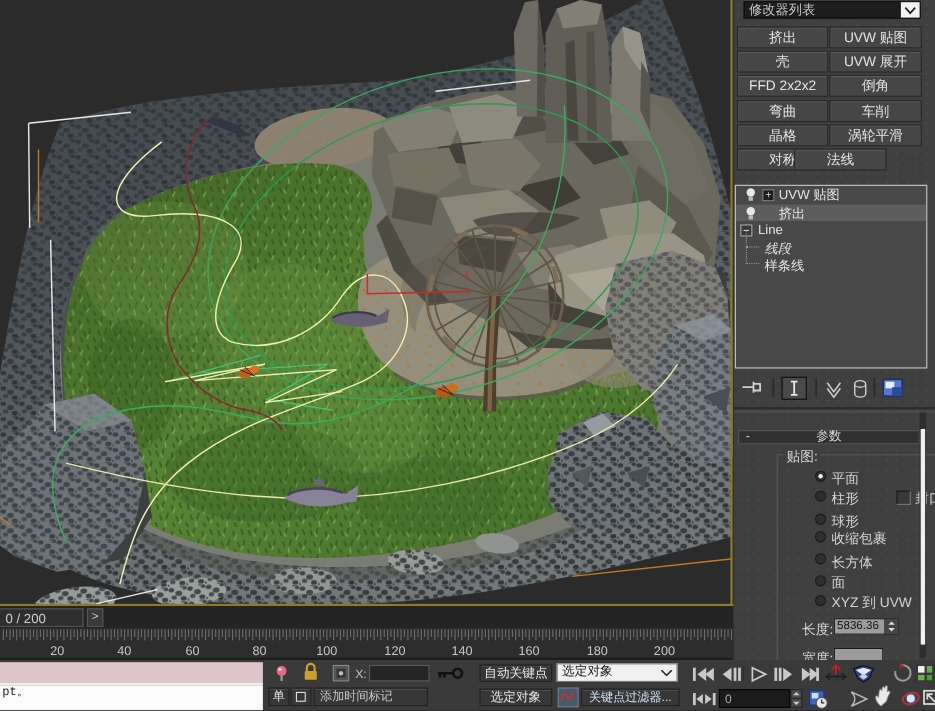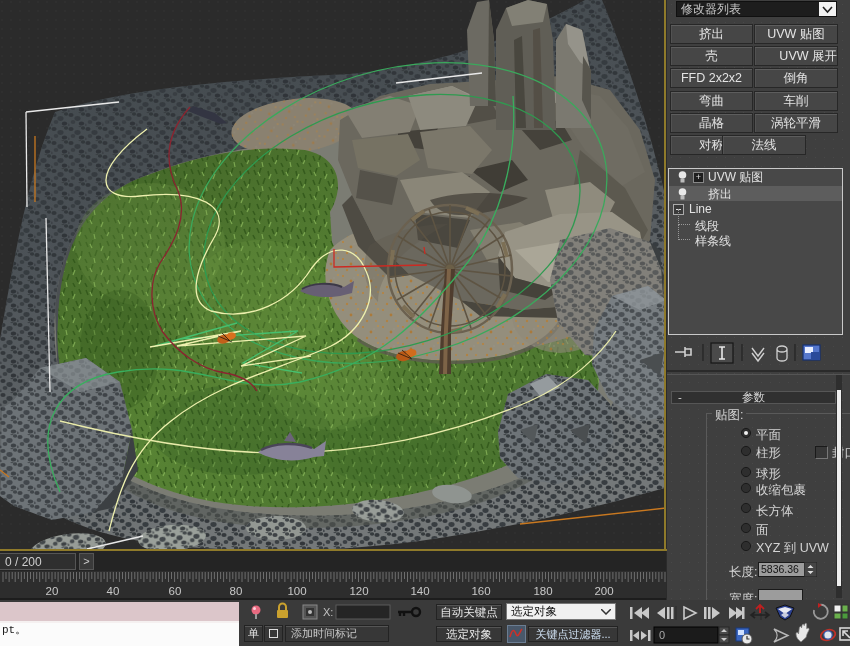--- a/index.html
+++ b/index.html
@@ -541,21 +541,21 @@
 </svg>
 
 <div class="abs" style="left:667px;top:0;width:183px;height:600px;background:#3f3f3f;background-image:radial-gradient(circle,#484848 0.8px,rgba(0,0,0,0) 0.8px);background-size:9px 9px;"></div>
 <div class="abs" style="left:676px;top:1px;width:161px;height:16px;background:#1d1d1d;border:1px solid #101010;box-sizing:border-box;color:#c6c6c6;font-size:12px;line-height:14px;padding-left:4px;">修改器列表</div>
 <div class="abs" style="left:819px;top:2px;width:17px;height:14px;background:#f2f2f2;"><svg width="17" height="14">
         <path d="M4,5 L8.5,10 L13,5" stroke="#222" stroke-width="1.6" fill="none"></path>
       </svg></div>
 <div class="btn" style="left:670px;top:24px;width:81px;">挤出</div>
 <div class="btn" style="left:754px;top:24px;width:82px;">UVW 贴图</div>
 <div class="btn" style="left:670px;top:46px;width:81px;">壳</div>
-<div class="btn" style="left:754px;top:46px;width:82px;text-align:right;">UVW 展开</div>
+<div class="btn" style="left:754px;top:46px;width:82px;">UVW 展开</div>
 <div class="btn" style="left:670px;top:68px;width:81px;">FFD 2x2x2</div>
 <div class="btn" style="left:754px;top:68px;width:82px;">倒角</div>
 <div class="btn" style="left:670px;top:91px;width:81px;">弯曲</div>
 <div class="btn" style="left:754px;top:91px;width:82px;">车削</div>
 <div class="btn" style="left:670px;top:113px;width:81px;">晶格</div>
 <div class="btn" style="left:754px;top:113px;width:82px;">涡轮平滑</div>
 <div class="btn" style="left:670px;top:135px;width:81px;">对称</div>
 <div class="btn" style="left:722px;top:135px;width:82px;">法线</div>
 
 <div class="abs" style="left:668px;top:168px;width:175px;height:167px;background:#484848;border:1px solid #c9c9c9;box-sizing:border-box;overflow:hidden;font-size:12px;color:#e2e2e2;">
@@ -576,21 +576,21 @@
       </div>
 <div style="position:relative;height:15.5px;">
         <span style="position:absolute;left:4px;top:3px;width:9px;height:9px;background:#3a3a3a;border:1px solid #aaa;">
           <span style="position:absolute;left:2px;top:4px;width:5px;height:1px;background:#ddd;"></span>
         </span>
         <span style="position:absolute;left:20px;top:1px;">Line</span>
       </div>
 <div style="position:relative;height:15.5px;">
         <span style="position:absolute;left:9px;top:-8px;width:1px;height:16px;border-left:1px dotted #999;"></span>
         <span style="position:absolute;left:9px;top:7px;width:12px;border-top:1px dotted #999;"></span>
-        <span style="position:absolute;left:26px;top:1px;">线段</span>
+        <span style="position:absolute;left:26px;top:1px;font-style:italic;">线段</span>
       </div>
 <div style="position:relative;height:15.5px;">
         <span style="position:absolute;left:9px;top:-8px;width:1px;height:16px;border-left:1px dotted #999;"></span>
         <span style="position:absolute;left:9px;top:7px;width:12px;border-top:1px dotted #999;"></span>
         <span style="position:absolute;left:26px;top:1px;">样条线</span>
       </div>
 </div>
 
 <svg class="abs" style="left:667px;top:340px" width="183" height="26" viewBox="0 0 183 26">
 <g stroke="#d0d0d0" stroke-width="1.6" fill="none">

